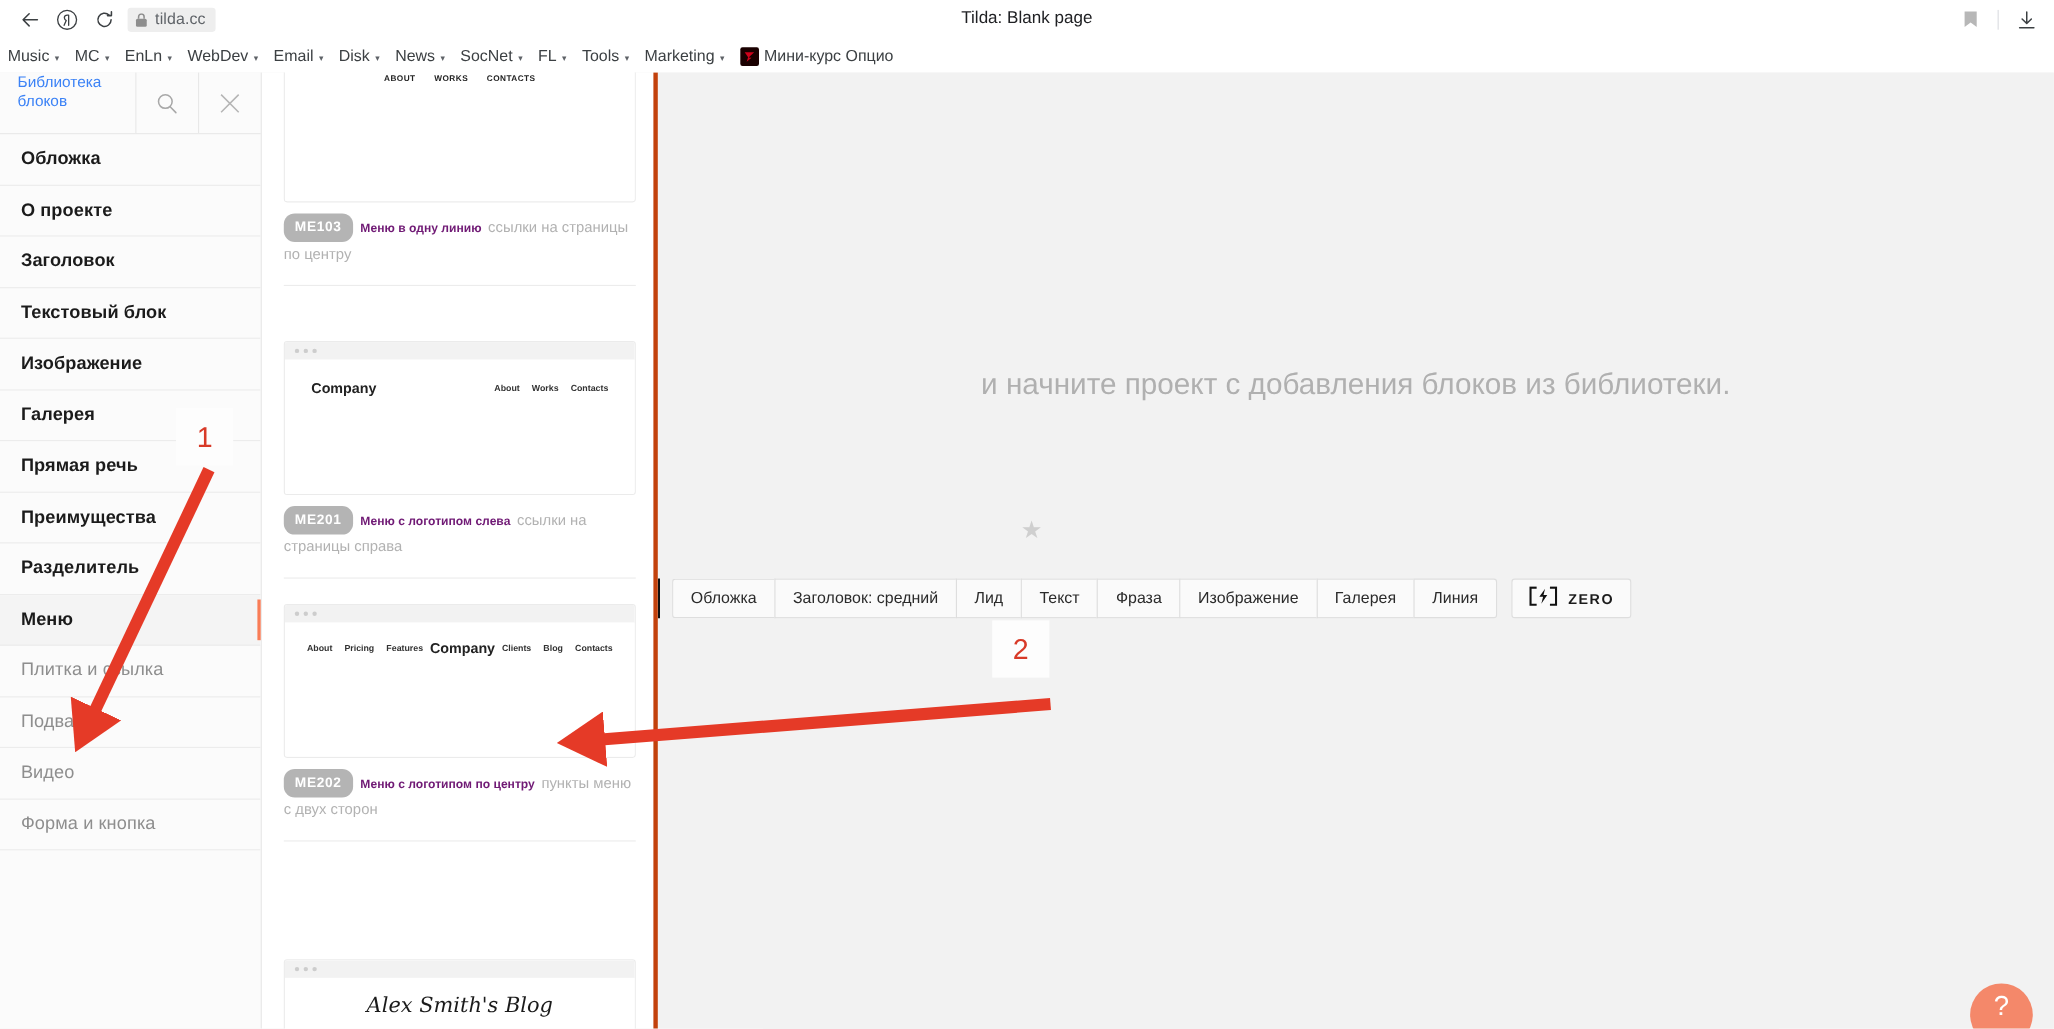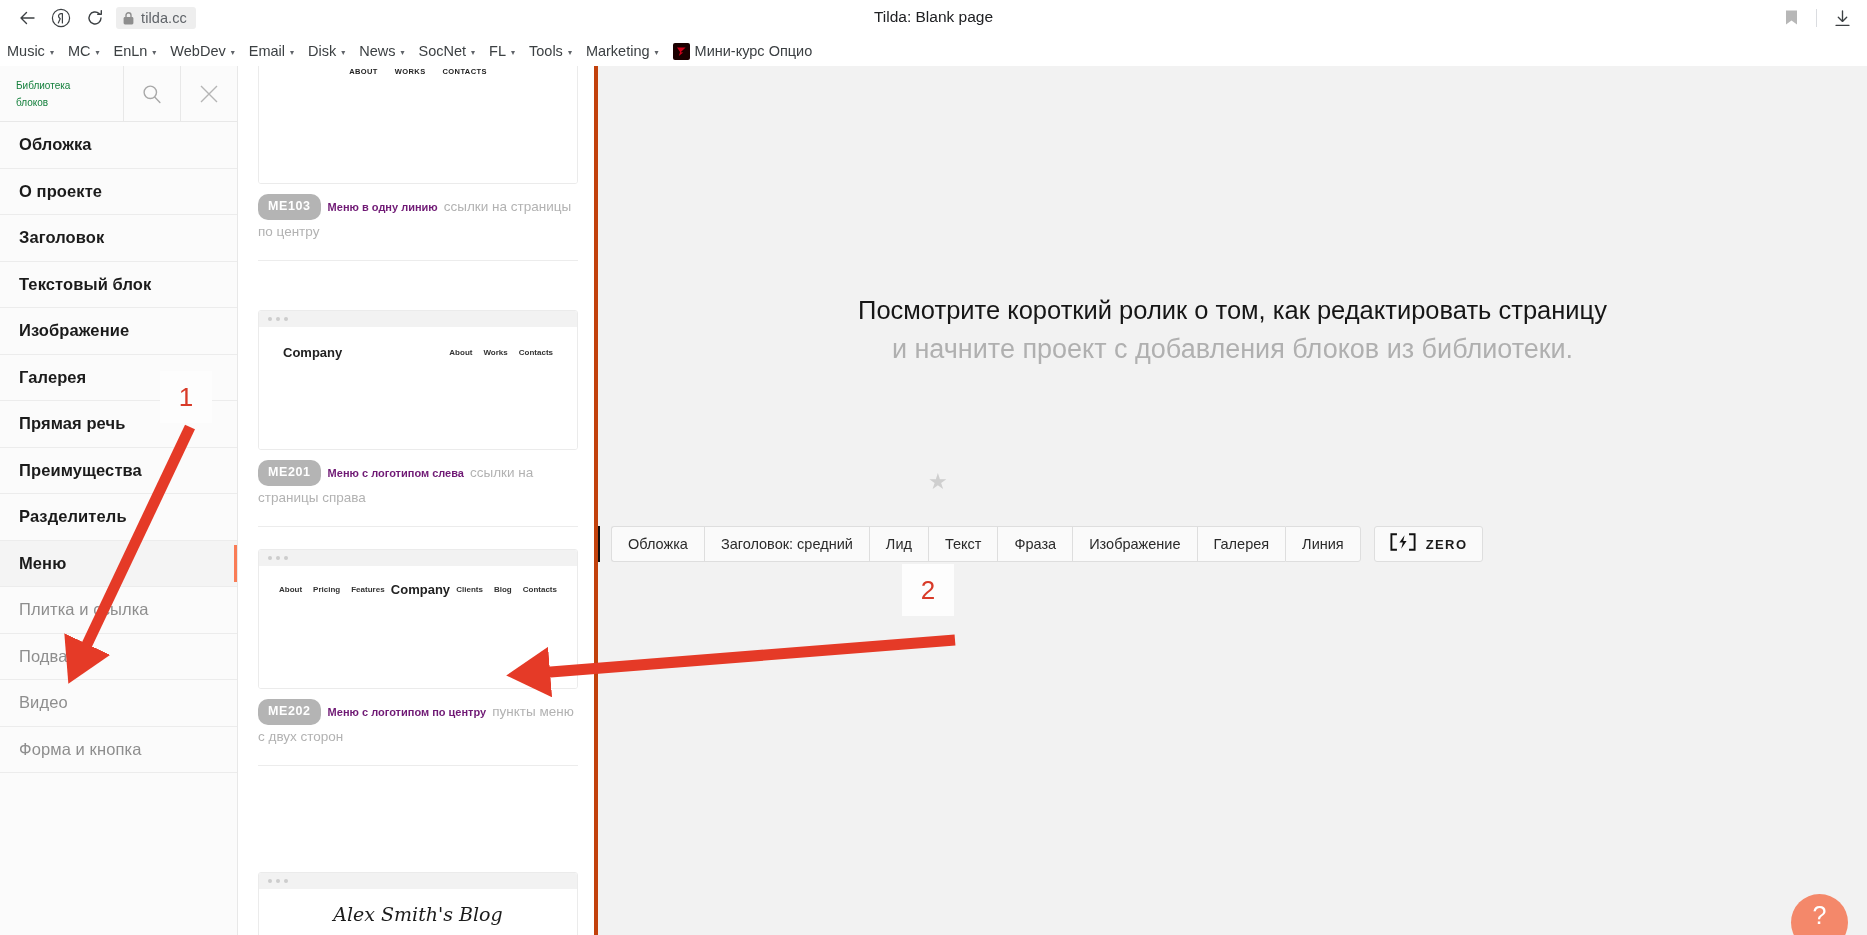--- a/index.html
+++ b/index.html
@@ -52,22 +52,22 @@
   
   #app { position: absolute; top: 66px; left: 0; width: 1867px; height: 869px; background: #f2f2f2; }
 
   
   #library-panel {
     position: absolute; top: 0; left: 0; width: 238px; height: 869px;
     background: #fbfbfb; border-right: 1px solid #e8e8e8; z-index: 6;
   }
   #library-header { display: flex; height: 56px; border-bottom: 1px solid #e8e8e8; }
   #library-title {
-    flex: 1; display: flex; align-items: center; padding-left: 16px;
-    font-size: 10px; line-height: 17px; color: #15803d;
+    flex: 1; display: flex; align-items: flex-start; padding-left: 16px;
+    font-size: 14px; line-height: 17px; color: #3b82f6;
   }
   #library-search-btn, #library-close-btn {
     width: 57px; display: flex; align-items: center; justify-content: center;
     border-left: 1px solid #e8e8e8; color: #a8a8a8;
   }
 
   #library-list { position: absolute; top: 56px; left: 0; right: 0; bottom: 0; overflow: hidden; }
   .library-item {
     height: 46.5px; display: flex; align-items: center; padding-left: 19px;
     border-bottom: 1px solid #ececec;
@@ -401,21 +401,20 @@
             <span class="thumb-dot"></span>
           </div>
           <div class="thumb-body" style="height:122px;padding-top:14px;text-align:center">
             <div class="thumb-script">Alex Smith's Blog</div>
           </div>
         </div>
       </div>
     </div>
 
   <div id="canvas">
-    <div id="canvas-headline">Посмотрите короткий ролик о том, как редактировать страницу</div>
     <div id="canvas-subhead">и начните проект с добавления блоков из библиотеки.</div>
     <div id="canvas-star">★</div>
 
     <div id="quick-add-toolbar">
       <div id="quick-add-handle"></div>
       <div id="quick-add-group">
           <div class="quick-btn">Обложка</div>
           <div class="quick-btn">Заголовок: средний</div>
           <div class="quick-btn">Лид</div>
           <div class="quick-btn">Текст</div>

